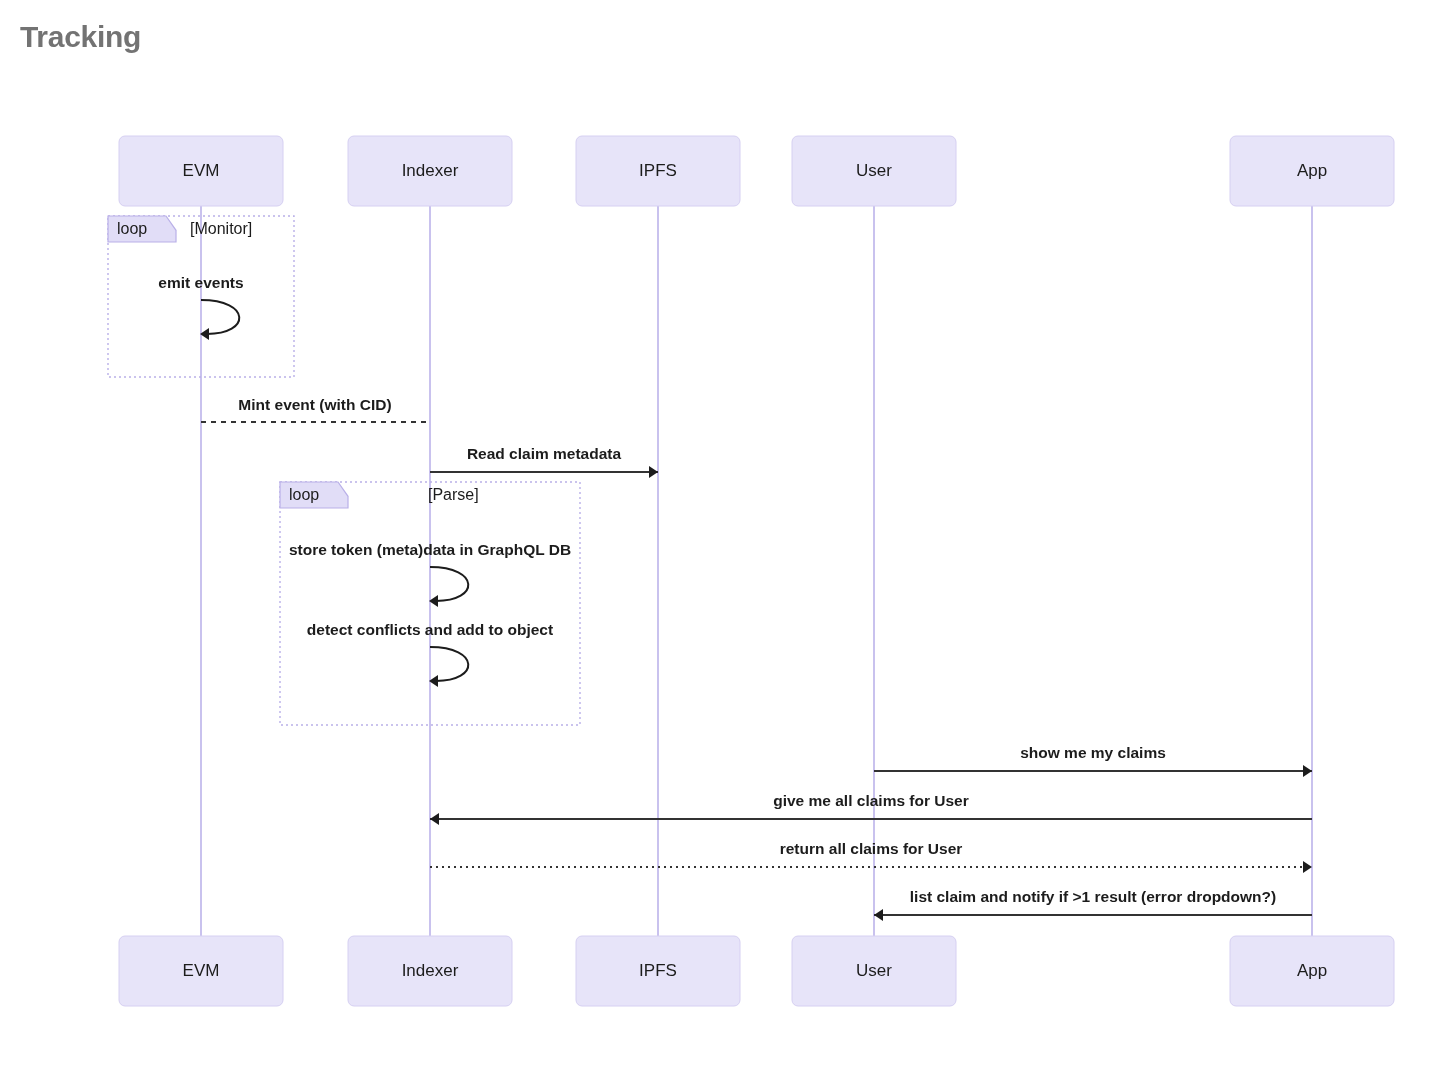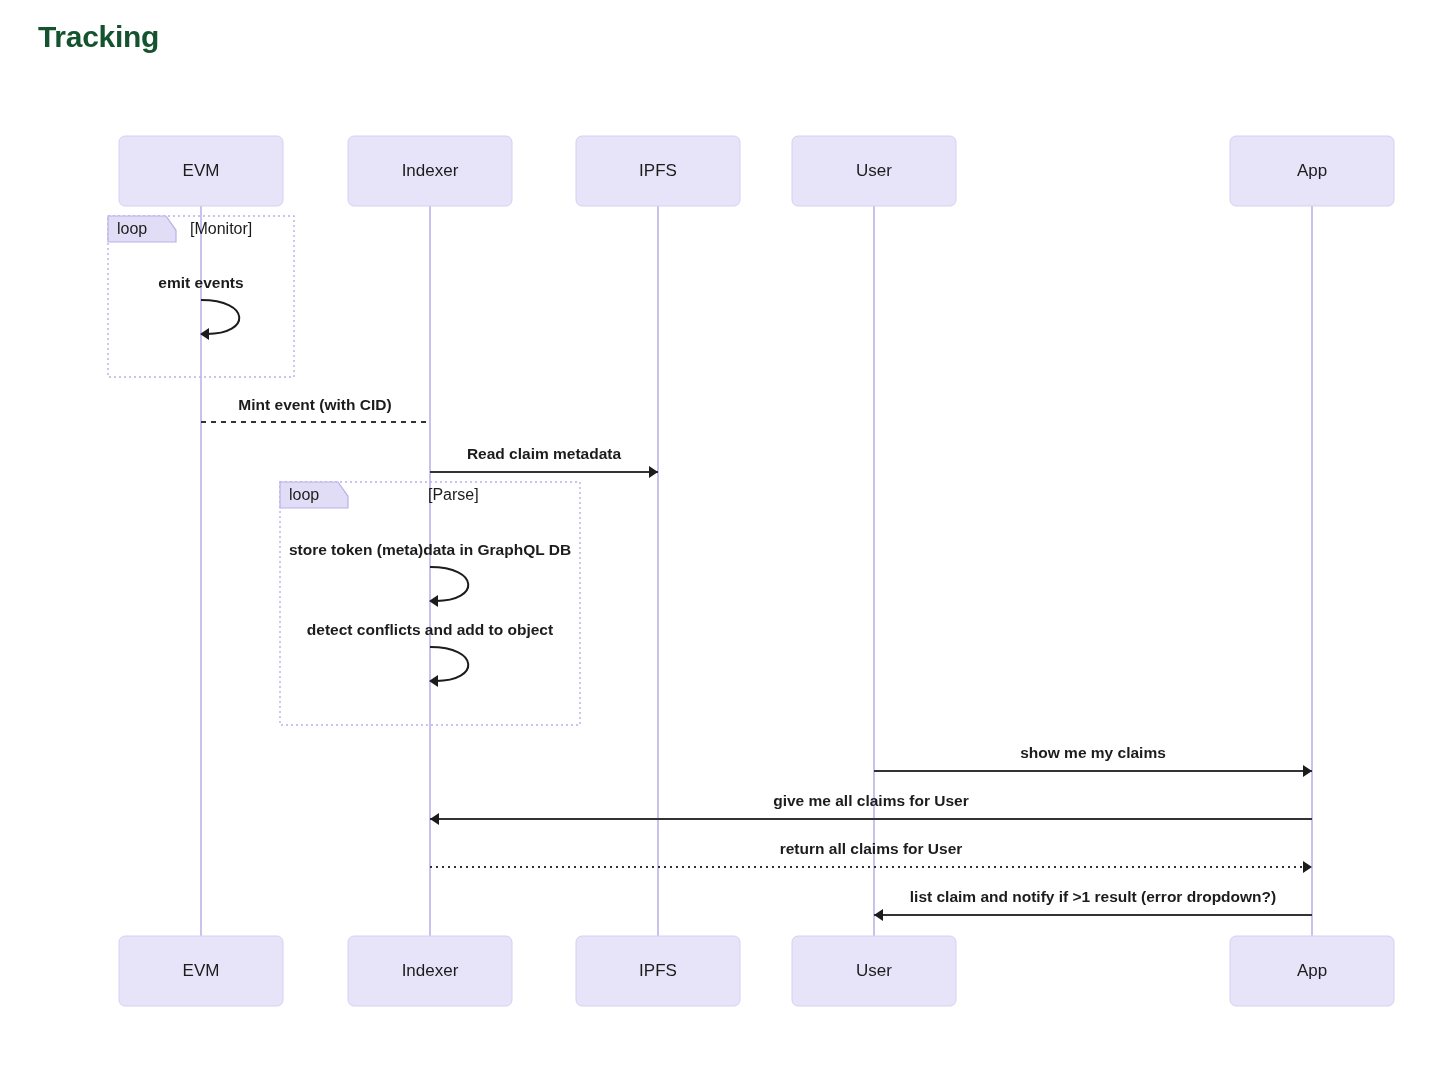--- a/index.html
+++ b/index.html
@@ -9,25 +9,25 @@
   }
   body {
     width: 1442px;
     height: 1076px;
     font-family: "Liberation Sans", sans-serif;
     overflow: hidden;
     position: relative;
   }
   #page-title {
     position: absolute;
-    left: 38px;
+    left: 20px;
     top: 20px;
     font-size: 30px;
     font-weight: bold;
-    color: #14532d;
+    color: #737373;
     letter-spacing: -0.3px;
     font-family: "Liberation Sans", sans-serif;
   }
   #diagram-canvas {
     position: absolute;
     left: 0;
     top: 0;
     width: 1442px;
     height: 1076px;
   }

